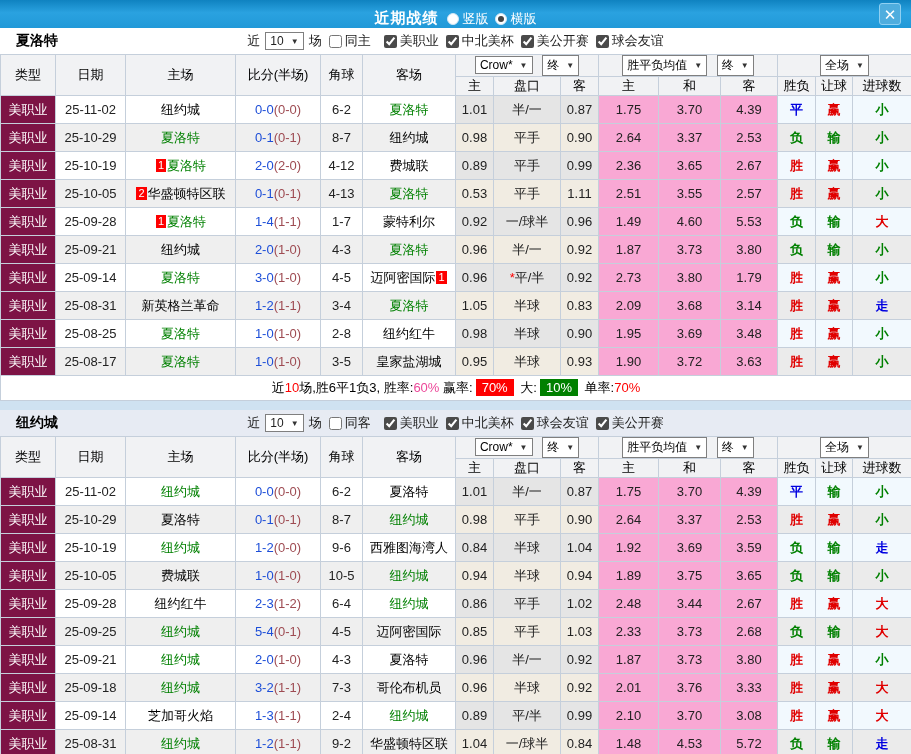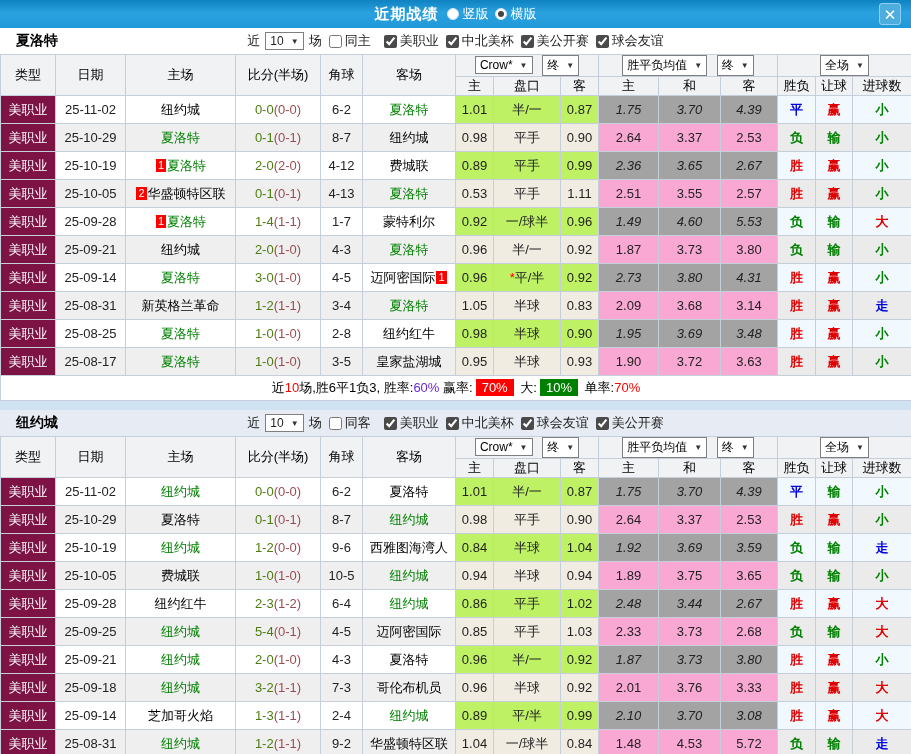--- a/index.html
+++ b/index.html
@@ -1,20 +1,20 @@
 <!DOCTYPE html>
 <html><head>
 <meta charset="utf-8">
 <style>
   * { margin:0; padding:0; box-sizing:border-box; }
   html,body { width:911px; height:754px; overflow:hidden; background:#fff;
     font-family:"Liberation Sans","DejaVu Sans",sans-serif; font-size:13px; color:#222; }
 
   
-  .titlebar { height:28px; position:relative; display:flex; align-items:center; justify-content:center;
+  .titlebar { height:28px; position:relative; display:flex; align-items:flex-end; justify-content:center;
     background:linear-gradient(180deg,#0f82c0 0%,#2aa2e0 45%,#2199d8 100%); }
   .titlebar .ttl { color:#fff; font-weight:bold; font-size:15px; letter-spacing:1px; }
   .radio-group { display:flex; align-items:center; margin-left:2px; }
   .radio { width:12px; height:12px; border-radius:50%; background:#fff; border:1px solid #cfe6f5;
     display:inline-flex; align-items:center; justify-content:center; margin:0 4px 0 6px; cursor:pointer; }
   .radio .dot { width:6px; height:6px; border-radius:50%; background:transparent; }
   .radio.on .dot { background:#444; }
   .radio-label { color:#fff; font-size:13px; }
   .close-btn { position:absolute; right:10px; top:3px; width:22px; height:22px; border-radius:3px;
     background:#4fadde; border:1px solid #8fd0f2; color:#fff; font-weight:bold; font-size:15px;
@@ -37,43 +37,43 @@
   table { border-collapse:collapse; table-layout:fixed; width:911px; }
   td,th { border:1px solid #c5cfdb; overflow:hidden; white-space:nowrap; text-align:center;
     font-weight:normal; font-size:13px; }
   thead th { background:#f1f2f4; color:#000; }
   thead tr.h1 th { height:22px; }
   thead tr.h2 th { height:19px; }
   tbody td { height:28px; }
   td.type-cell { background:#7d1345; color:#fff; }
   tr.odd td { background:#fff; }
   tr.even td { background:#efefef; }
-  tr.odd td.odds { background:#bef264; }
+  tr.odd td.odds { background:#e5e5e5; }
   tr.even td.odds { background:#f1ece2; }
-  tr.odd td.mean { background:#a3a3a3;font-style:italic; }
+  tr.odd td.mean { background:#f9a8d4; }
   tr.even td.mean { background:#f9a8d4; }
   tr.odd td.res { background:#f2f9fe; }
   tr.even td.res { background:#ebebeb; }
   tr.odd td.type-cell, tr.even td.type-cell { background:#7d1345; }
 
   .team { color:#000; }
   .team.green { color:#008000; }
-  .score-main { color:#4d7c0f; }
+  .score-main { color:#1d4ed8; }
   .score-half { color:#9e4b52; }
   .badge { display:inline-block; background:#fe0000; color:#fff; font-size:11px; line-height:13px;
     padding:0 2px; margin:0 1px; vertical-align:1px; }
   .star { color:#fe0000; }
   .r { color:#e00000; font-weight:bold; }
   .g { color:#008000; font-weight:bold; }
   .b { color:#0000e0; font-weight:bold; }
 
   td.summary-cell { height:25px; background:#fff; font-size:13px; color:#000; }
   .seg-k { color:#000; }
   .seg-r { color:#fe0000; }
-  .seg-b { color:#6d28d9; }
+  .seg-b { color:#ec4899; }
   .seg-wr { background:#fe0000; color:#fff; padding:1px 6px; margin:0 3px; }
   .seg-wg { background:#008000; color:#fff; padding:1px 6px; margin:0 3px; }
 </style>
 </head>
 <body>
 
 <div class="titlebar">
   <span class="ttl">近期战绩</span>
   <span class="radio-group">
     <span class="radio">
@@ -284,21 +284,21 @@
         <td>25-09-14</td>
         <td><span class="team green">夏洛特</span></td>
         <td><span class="score-main">3-0</span><span class="score-half">(1-0)</span></td>
         <td>4-5</td>
         <td><span class="team">迈阿密国际</span><span class="badge">1</span></td>
         <td class="odds">0.96</td>
         <td class="odds"><span class="star">*</span>平/半</td>
         <td class="odds">0.92</td>
         <td class="mean">2.73</td>
         <td class="mean">3.80</td>
-        <td class="mean">4.31</td>
+        <td class="mean">1.79</td>
         <td class="res"><span class="r">胜</span></td>
         <td class="res"><span class="r">赢</span></td>
         <td class="res"><span class="g">小</span></td>
       </tr>
       <tr class="even">
         <td class="type-cell">美职业</td>
         <td>25-08-31</td>
         <td><span class="team">新英格兰革命</span></td>
         <td><span class="score-main">1-2</span><span class="score-half">(1-1)</span></td>
         <td>3-4</td>

